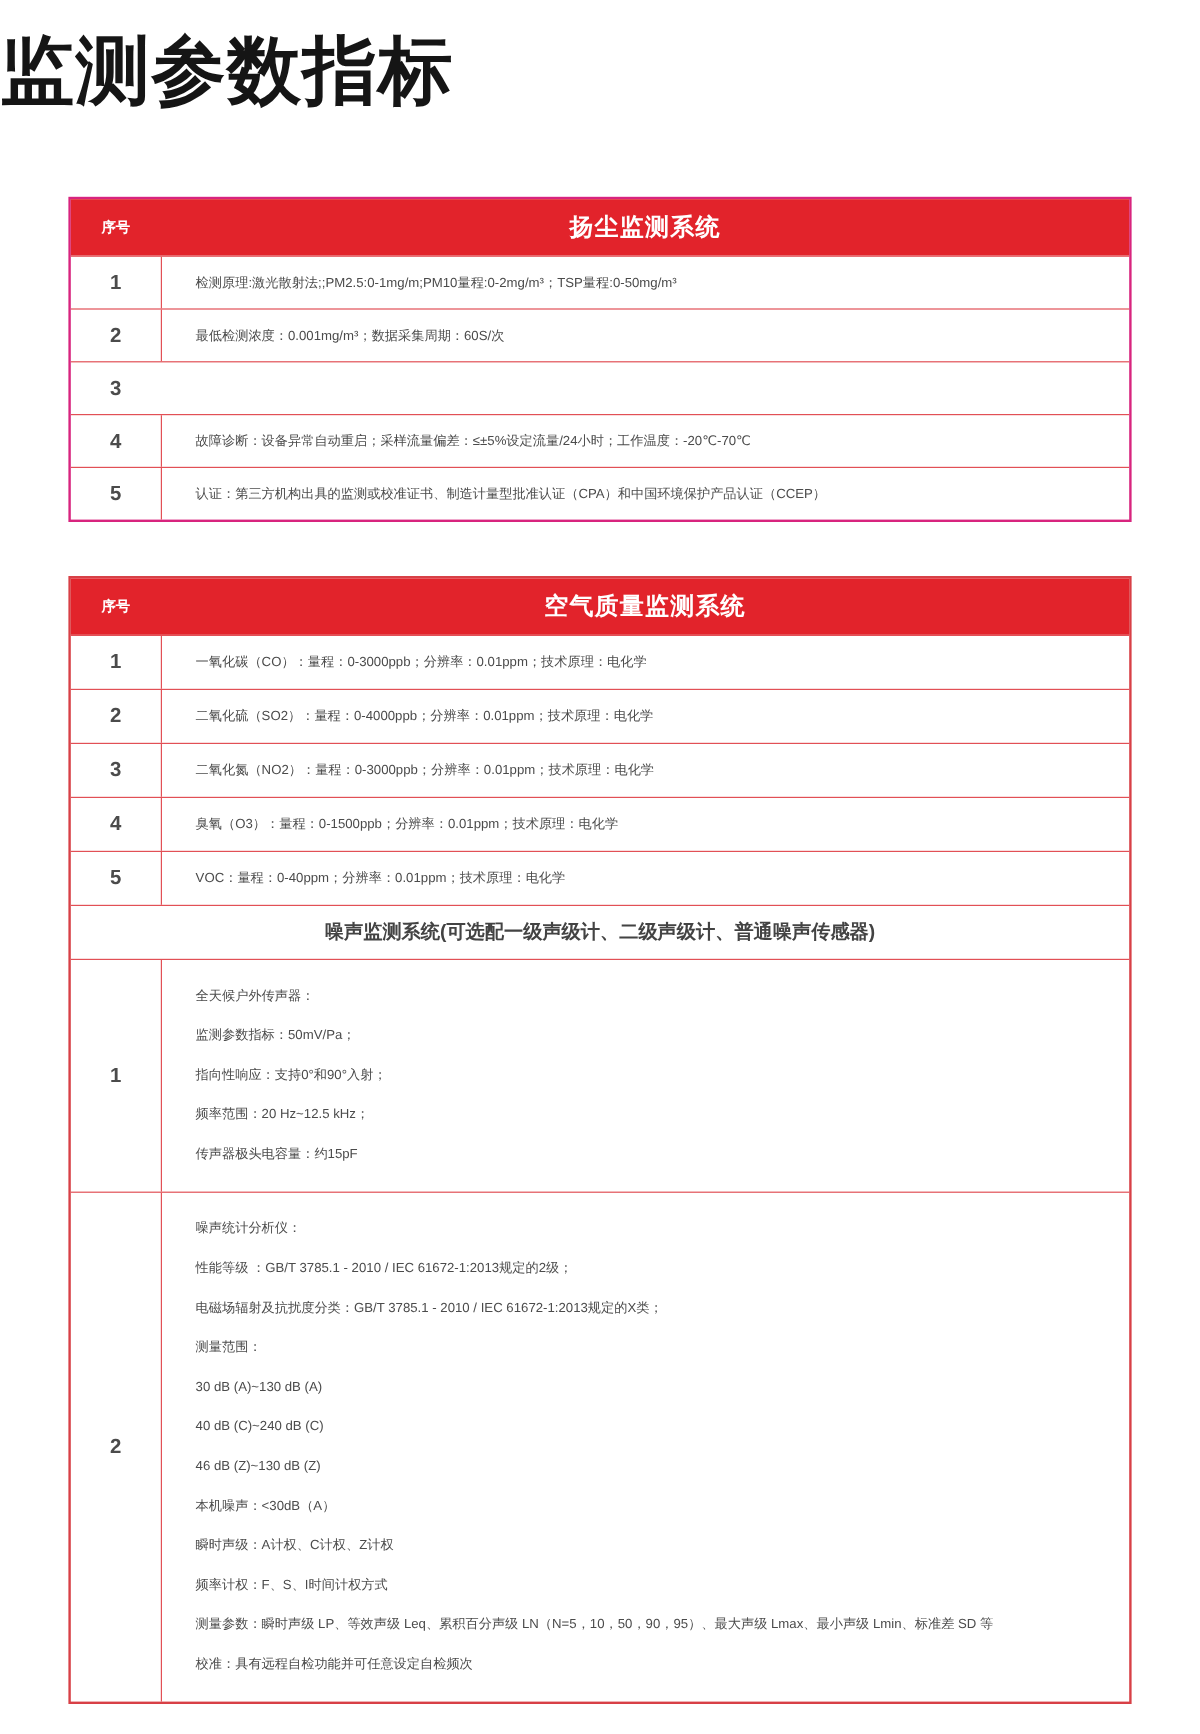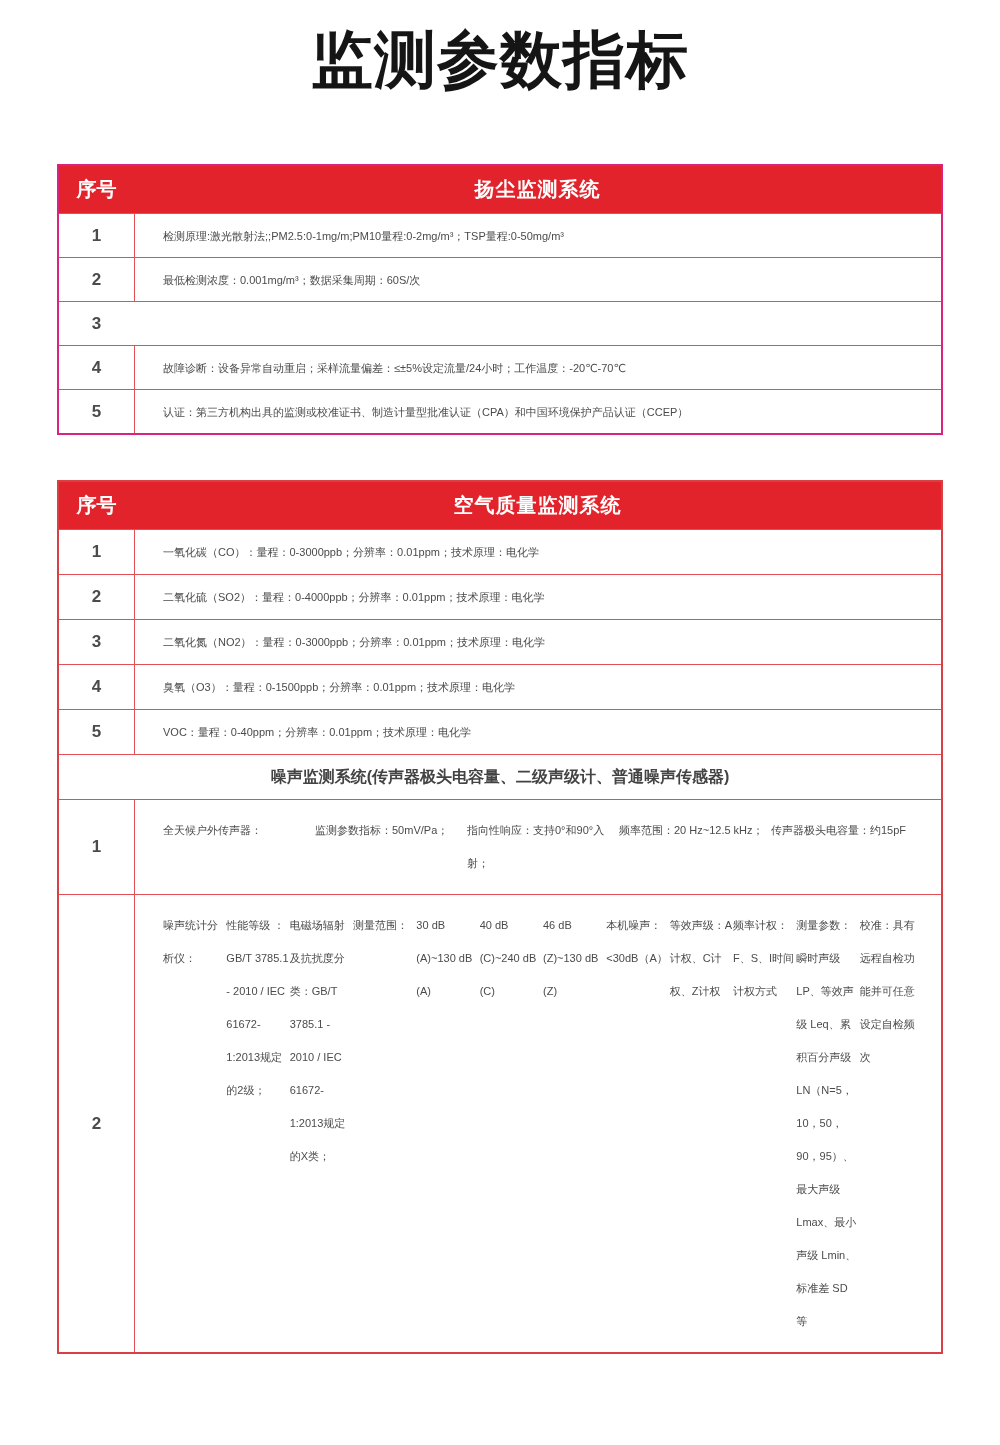--- a/index.html
+++ b/index.html
@@ -13,21 +13,21 @@
   }
   * { box-sizing: border-box; margin: 0; padding: 0; }
   body {
     width: 1000px;
     background: #ffffff;
     font-family: "Liberation Sans", "DejaVu Sans", sans-serif;
     color: var(--text);
   }
   .page-title {
     margin-top: 14px;
-    text-align: center;
+    text-align: left;
     font-size: 62px;
     font-weight: 700;
     color: var(--title-text);
     line-height: 92px;
     letter-spacing: 1px;
   }
   .spec-table {
     width: 886px;
     margin: 0 auto;
     background: #fff;
@@ -36,21 +36,21 @@
   .table2 { margin-top: 45px; border: 2px solid var(--table2-border); }
   .thead {
     display: flex;
     height: 47px;
     background: var(--header-red);
     color: var(--header-text);
     font-weight: 700;
     font-size: 20px;
     align-items: center;
   }
-  .thead .cell-no { border: none; color: var(--header-text); font-size: 20px; }
+  .thead .cell-no { border: none; color: var(--header-text); font-size: 12px; }
   .thead .cell-title {
     flex: 1;
     text-align: center;
     letter-spacing: 1px;
   }
   .trow {
     display: flex;
     border-top: 1px solid var(--cell-border);
     align-items: stretch;
   }
@@ -79,20 +79,21 @@
     border-top: 1px solid var(--cell-border);
     height: 45px;
     display: flex;
     align-items: center;
     justify-content: center;
     font-weight: 700;
     font-size: 16px;
     color: #434343;
   }
   .cell-body.lines {
+    flex-direction: column;
     align-items: flex-start;
     justify-content: center;
     padding-top: 14px;
     padding-bottom: 14px;
   }
   .cell-body.lines .line {
     line-height: 33px;
     width: 100%;
   }
 </style>
@@ -146,21 +147,21 @@
   </div>
   <div class="trow t2-row">
     <div class="cell-no">4</div>
     <div class="cell-body">臭氧（O3）：量程：0-1500ppb；分辨率：0.01ppm；技术原理：电化学</div>
   </div>
   <div class="trow t2-row">
     <div class="cell-no">5</div>
     <div class="cell-body">VOC：量程：0-40ppm；分辨率：0.01ppm；技术原理：电化学</div>
   </div>
 
-  <div class="subrow">噪声监测系统(传声器极头电容量、二级声级计、普通噪声传感器)</div>
+  <div class="subrow">噪声监测系统(可选配一级声级计、二级声级计、普通噪声传感器)</div>
 
   <div class="trow">
     <div class="cell-no">1</div>
     <div class="cell-body lines">
       <div class="line">全天候户外传声器：</div>
       <div class="line">监测参数指标：50mV/Pa；</div>
       <div class="line">指向性响应：支持0°和90°入射；</div>
       <div class="line">频率范围：20 Hz~12.5 kHz；</div>
       <div class="line">传声器极头电容量：约15pF</div>
     </div>
@@ -170,20 +171,20 @@
     <div class="cell-no">2</div>
     <div class="cell-body lines">
       <div class="line">噪声统计分析仪：</div>
       <div class="line">性能等级 ：GB/T 3785.1 - 2010 / IEC 61672-1:2013规定的2级；</div>
       <div class="line">电磁场辐射及抗扰度分类：GB/T 3785.1 - 2010 / IEC 61672-1:2013规定的X类；</div>
       <div class="line">测量范围：</div>
       <div class="line">30 dB (A)~130 dB (A)</div>
       <div class="line">40 dB (C)~240 dB (C)</div>
       <div class="line">46 dB (Z)~130 dB (Z)</div>
       <div class="line">本机噪声：&lt;30dB（A）</div>
-      <div class="line">等效声级：A计权、C计权、Z计权</div>
+      <div class="line">瞬时声级：A计权、C计权、Z计权</div>
       <div class="line">频率计权：F、S、I时间计权方式</div>
       <div class="line">测量参数：瞬时声级 LP、等效声级 Leq、累积百分声级 LN（N=5，10，50，90，95）、最大声级 Lmax、最小声级 Lmin、标准差 SD 等</div>
       <div class="line">校准：具有远程自检功能并可任意设定自检频次</div>
     </div>
   </div>
 
 </div>
 
 </body></html>

